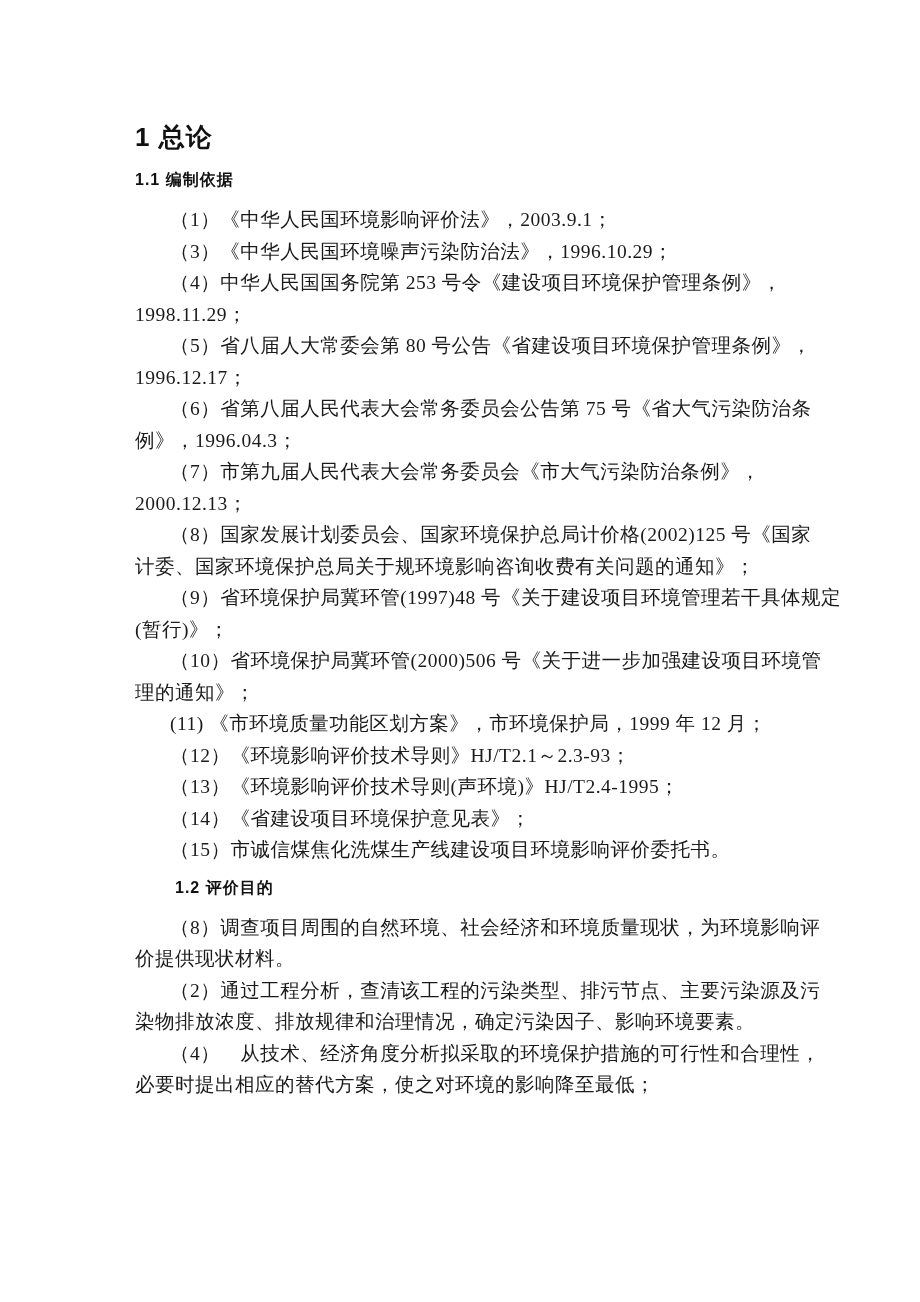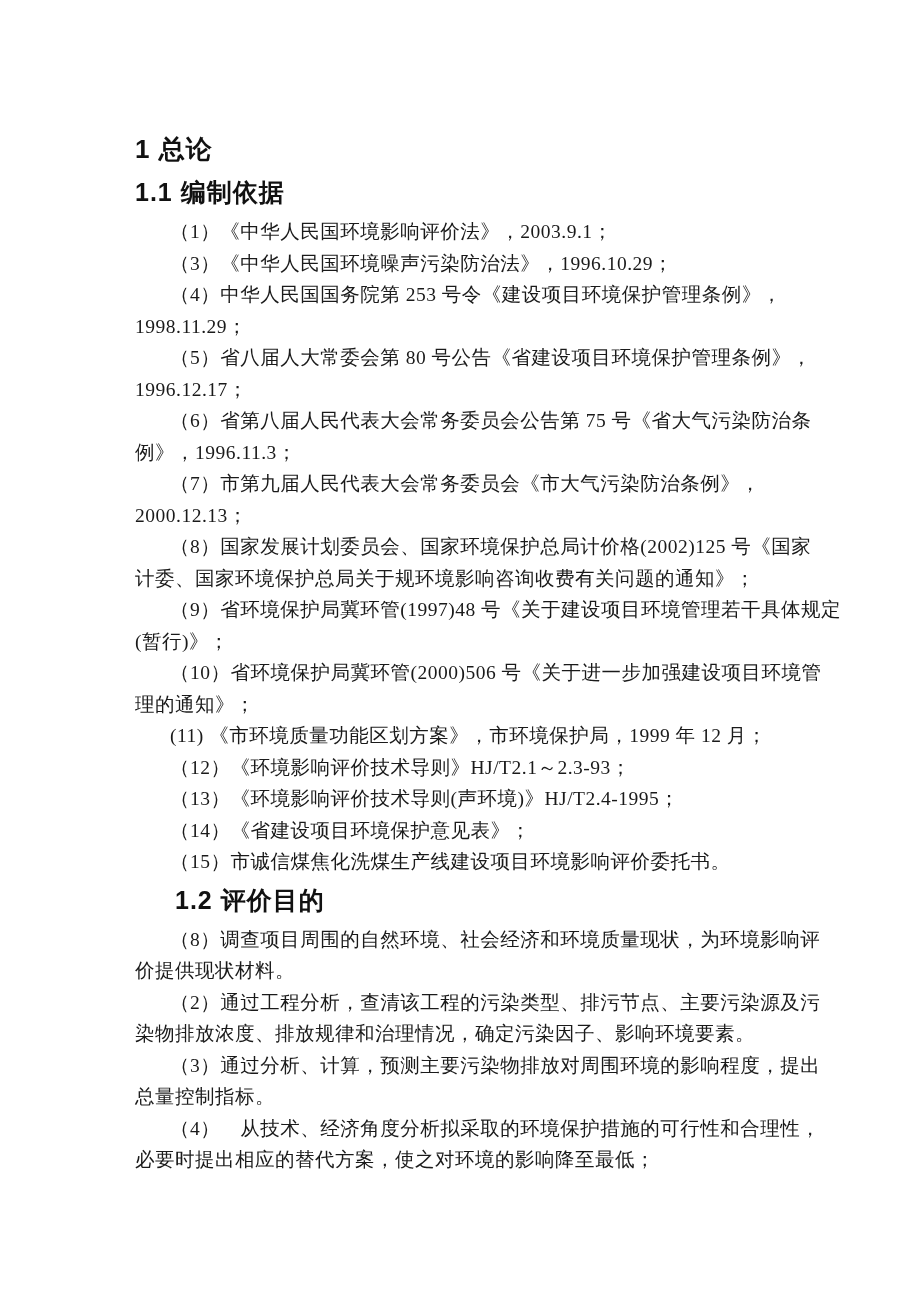--- a/index.html
+++ b/index.html
@@ -12,36 +12,36 @@
     width: 920px;
     height: 1302px;
     background: #ffffff;
     color: #1a1a1a;
     font-family: "Liberation Serif", "DejaVu Serif", serif;
     overflow: hidden;
   }
   .content {
     position: absolute;
     left: 135px;
-    top: 134px;
+    top: 122px;
     width: 660px;
   }
   h1.chapter {
     font-family: "Liberation Sans", "DejaVu Sans", sans-serif;
     font-weight: bold;
     font-size: 26px;
     line-height: 30px;
     margin: 0 0 14px 0;
     letter-spacing: 1px;
     color: #111;
   }
   h2.section {
     font-family: "Liberation Sans", "DejaVu Sans", sans-serif;
     font-weight: bold;
-    font-size: 25px;
+    font-size: 16px;
     line-height: 28px;
     margin: 0 0 10px 0;
     letter-spacing: 1px;
     color: #111;
   }
   section.sec2 h2.section {
     margin-top: 8px;
     margin-left: 40px;
   }
   .para {
@@ -78,21 +78,21 @@
           <div class="para">
             <div class="line first">（4）中华人民国国务院第 253 号令《建设项目环境保护管理条例》，</div>
             <div class="line">1998.11.29；</div>
           </div>
           <div class="para">
             <div class="line first">（5）省八届人大常委会第 80 号公告《省建设项目环境保护管理条例》，</div>
             <div class="line">1996.12.17；</div>
           </div>
           <div class="para">
             <div class="line first">（6）省第八届人民代表大会常务委员会公告第 75 号《省大气污染防治条</div>
-            <div class="line">例》，1996.11.3；</div>
+            <div class="line">例》，1996.04.3；</div>
           </div>
           <div class="para">
             <div class="line first">（7）市第九届人民代表大会常务委员会《市大气污染防治条例》，</div>
             <div class="line">2000.12.13；</div>
           </div>
           <div class="para">
             <div class="line first">（8）国家发展计划委员会、国家环境保护总局计价格(2002)125 号《国家</div>
             <div class="line">计委、国家环境保护总局关于规环境影响咨询收费有关问题的通知》；</div>
           </div>
           <div class="para">
@@ -126,24 +126,20 @@
       <div class="paras">
           <div class="para">
             <div class="line first">（8）调查项目周围的自然环境、社会经济和环境质量现状，为环境影响评</div>
             <div class="line">价提供现状材料。</div>
           </div>
           <div class="para">
             <div class="line first">（2）通过工程分析，查清该工程的污染类型、排污节点、主要污染源及污</div>
             <div class="line">染物排放浓度、排放规律和治理情况，确定污染因子、影响环境要素。</div>
           </div>
           <div class="para">
-            <div class="line first">（3）通过分析、计算，预测主要污染物排放对周围环境的影响程度，提出</div>
-            <div class="line">总量控制指标。</div>
-          </div>
-          <div class="para">
             <div class="line first">（4）　从技术、经济角度分析拟采取的环境保护措施的可行性和合理性，</div>
             <div class="line">必要时提出相应的替代方案，使之对环境的影响降至最低；</div>
           </div>
         </div>
     </section>
 
   </div>
 </div>
 
 </body></html>

